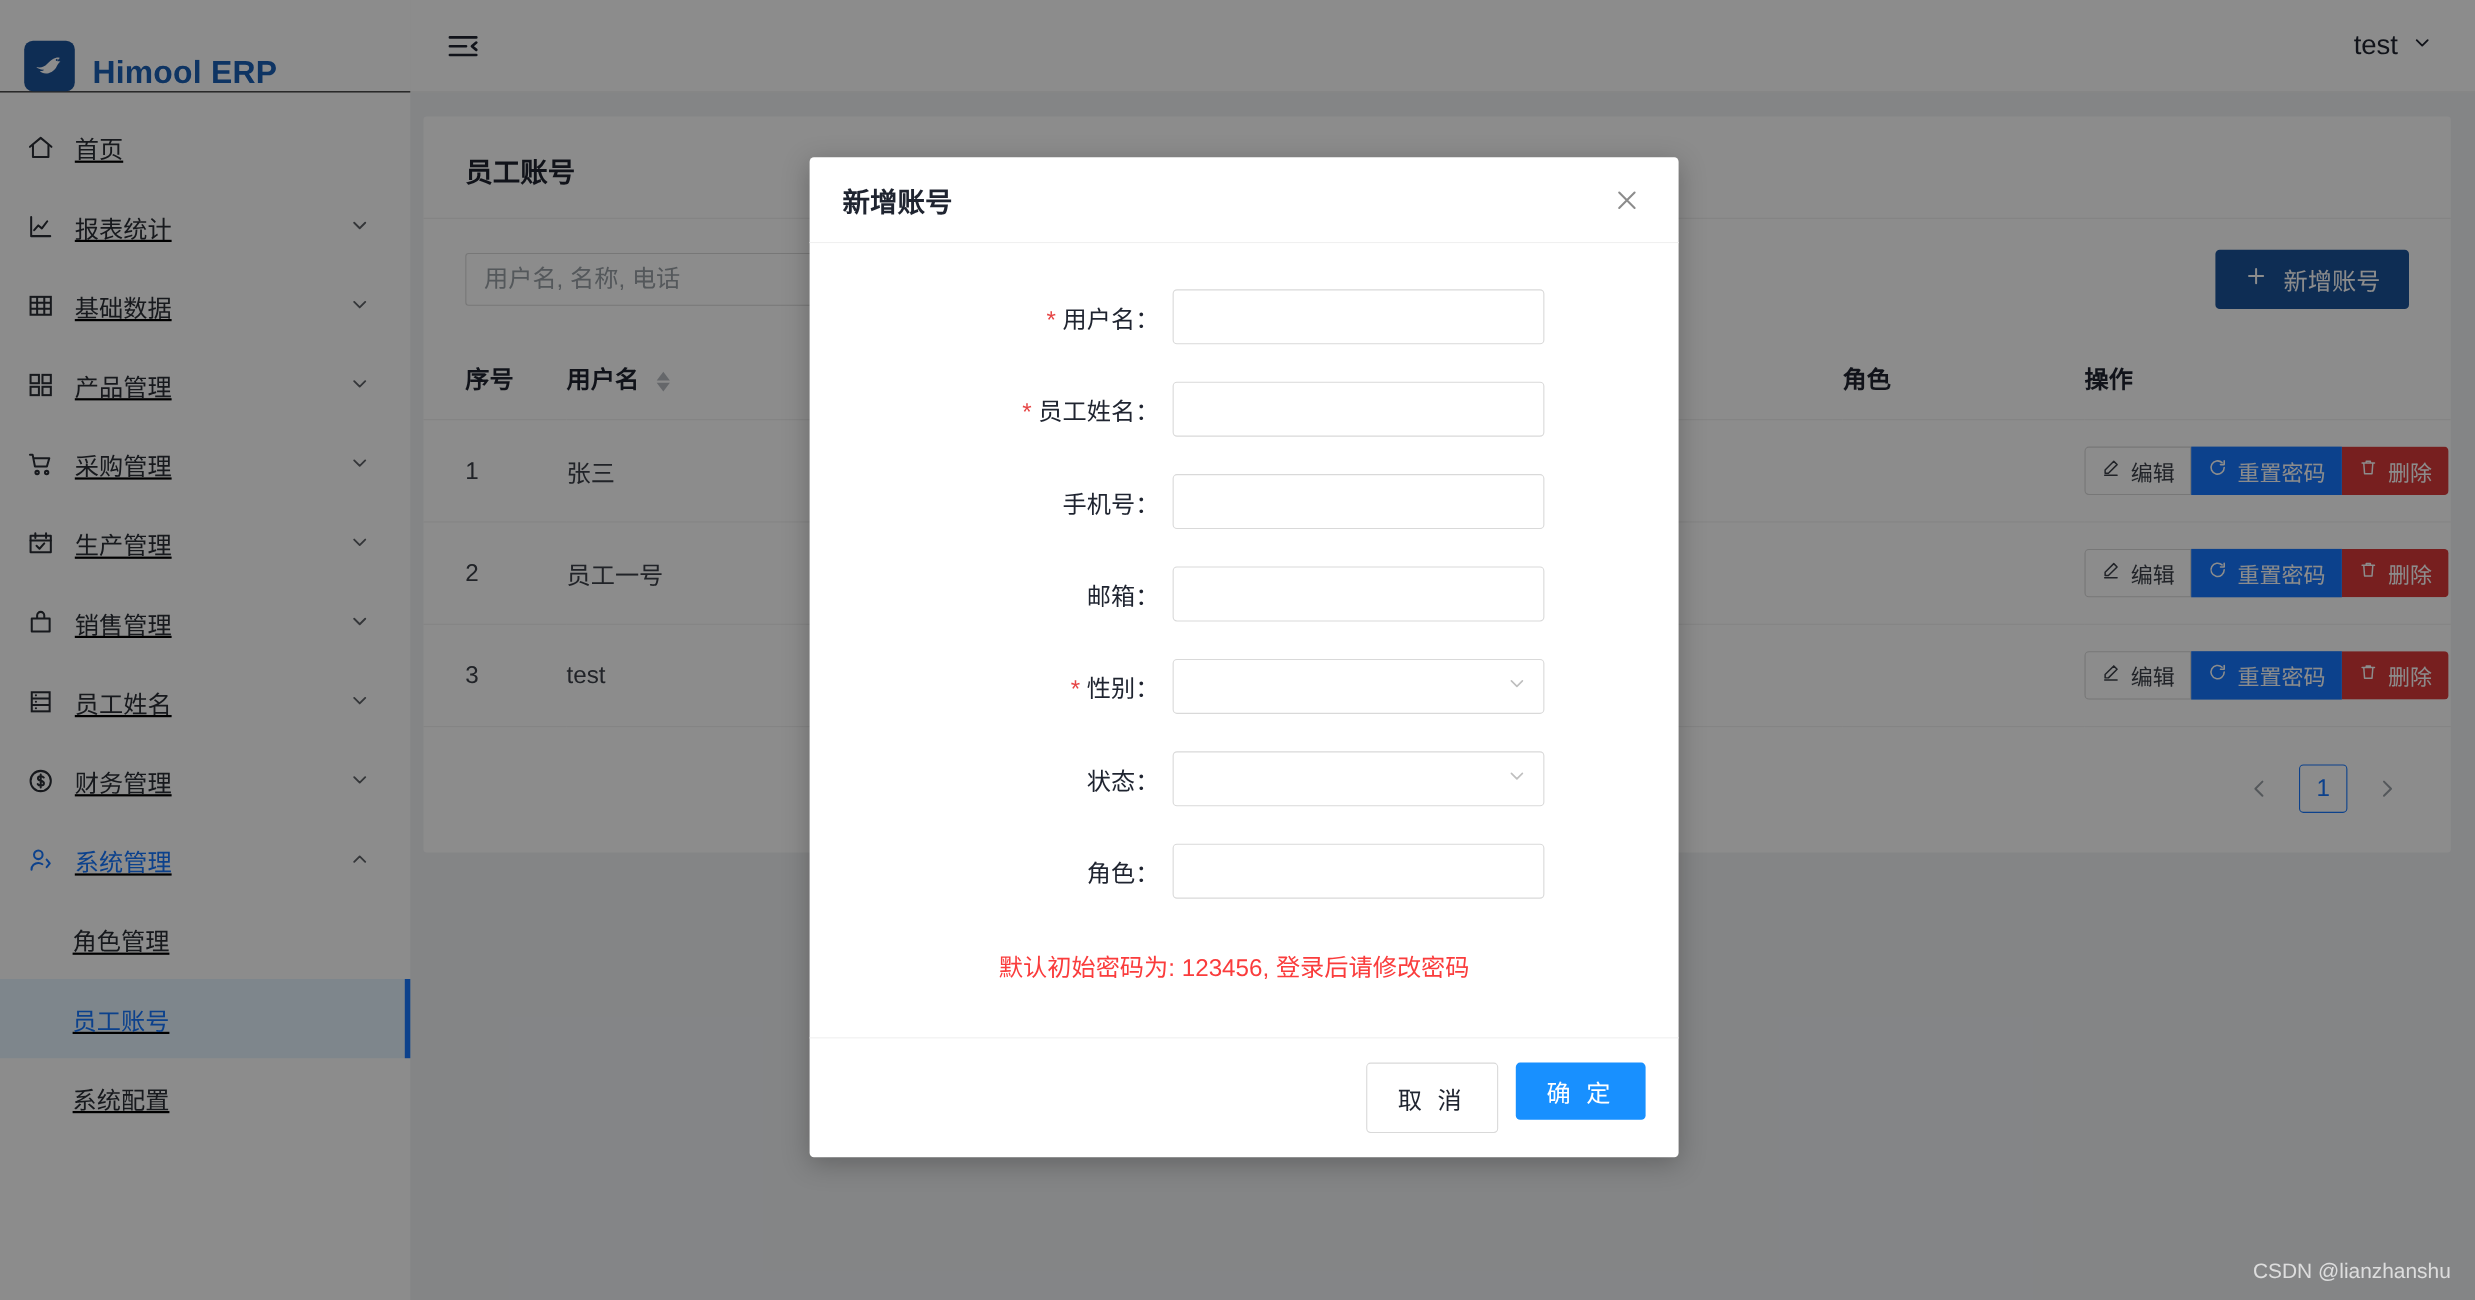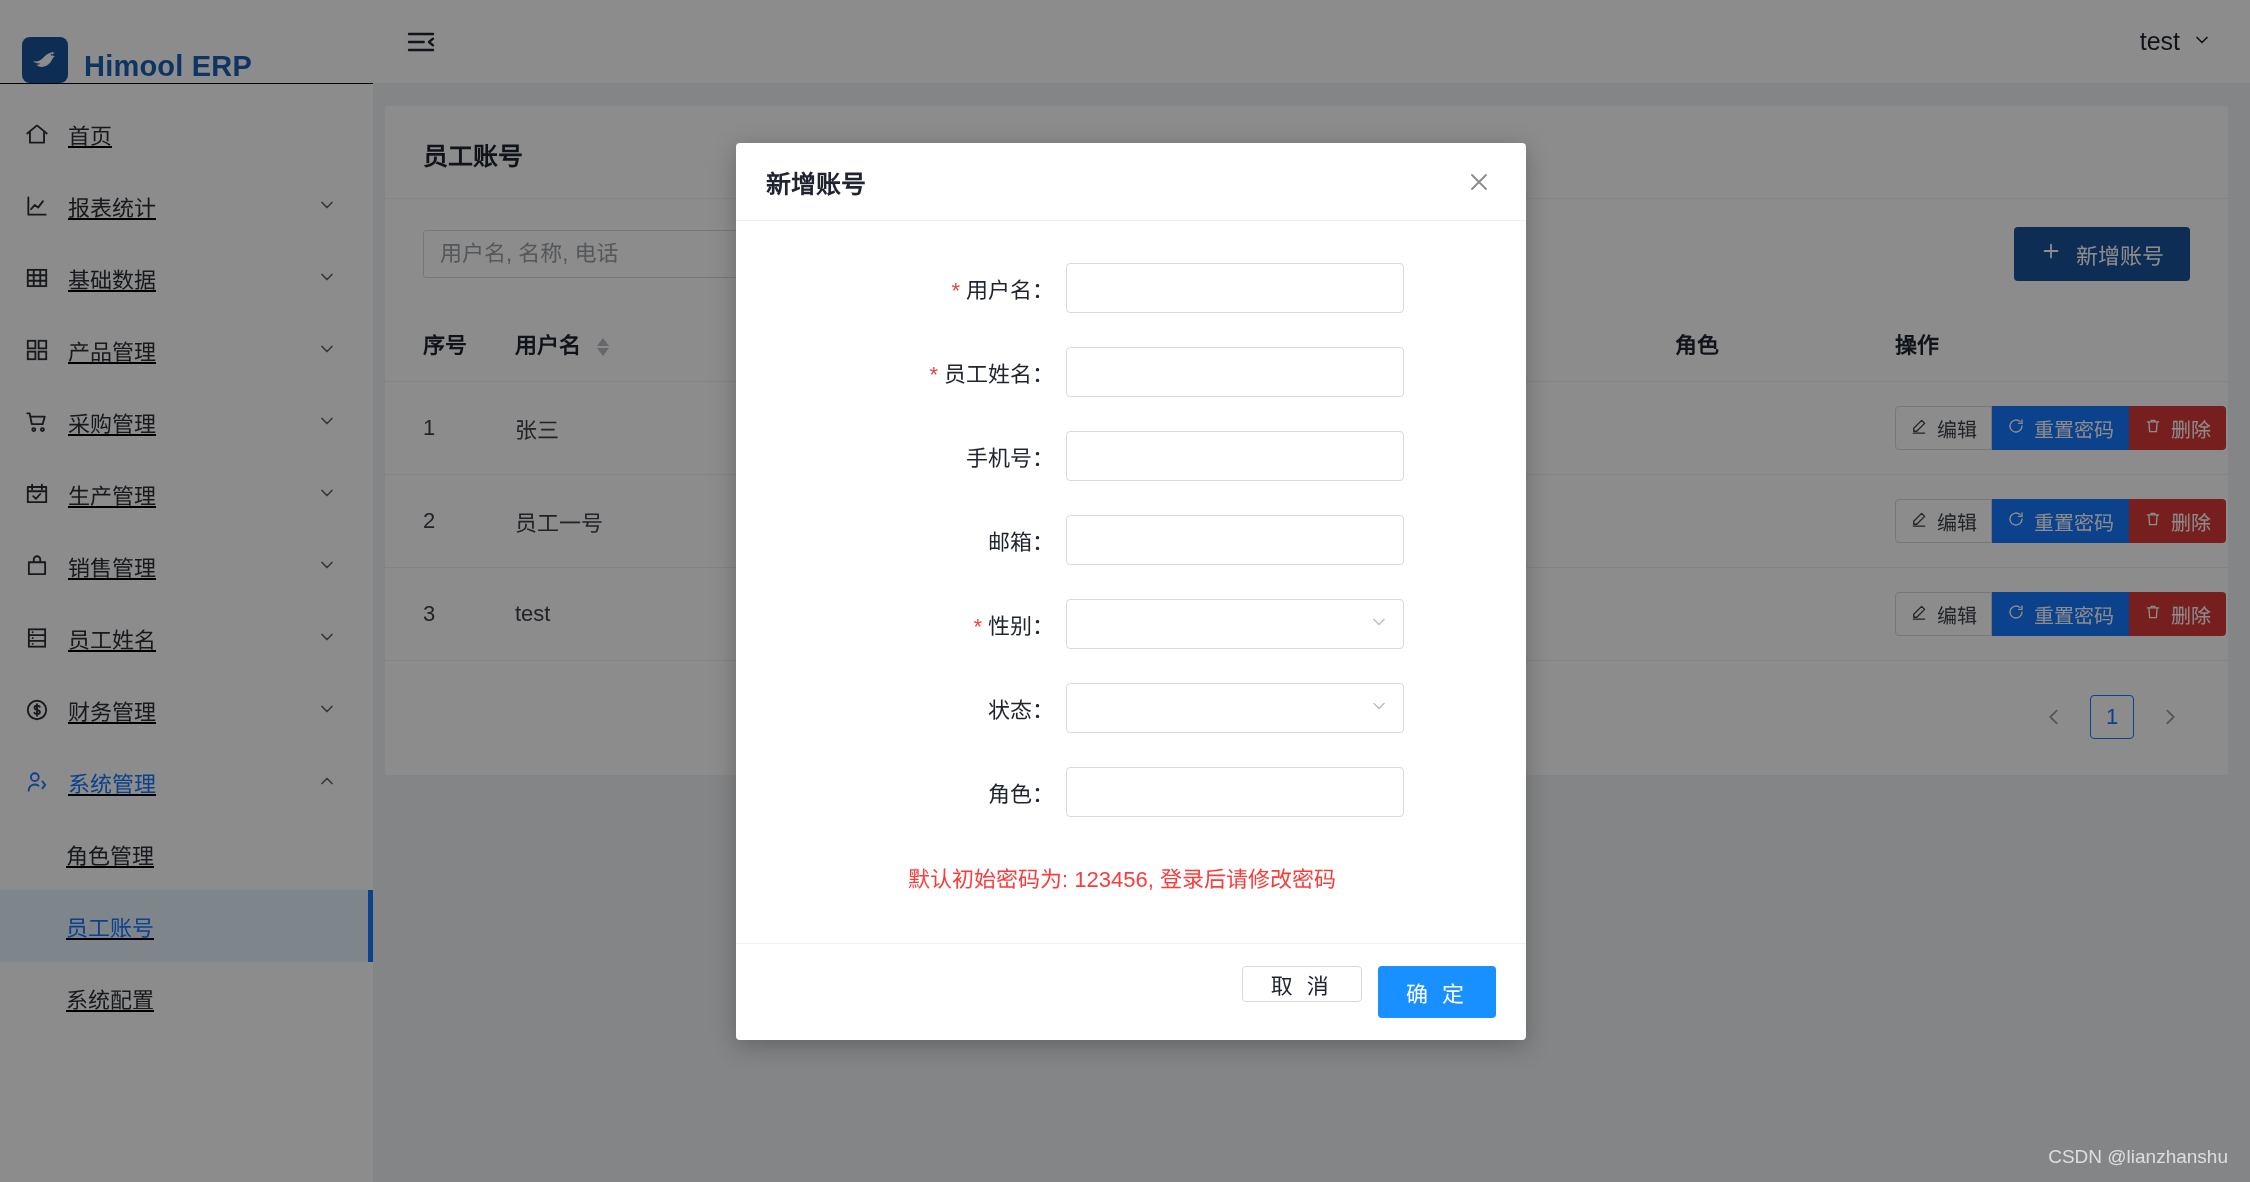--- a/index.html
+++ b/index.html
@@ -267,21 +267,21 @@
     font-size: 22px;
     padding: 10px 0 30px 0;
     margin-left: -18px;
   }
   .modal-footer {
     border-top: 1px solid #f0f0f0;
     padding: 22px 30px;
     display: flex; justify-content: flex-end; gap: 16px;
   }
   .btn-ghost {
-    height: 36px; padding: 0 28px;
+    height: 64px; padding: 0 28px;
     background: #fff; color: #1f2430;
     border: 1px solid #d9d9d9; border-radius: 4px;
     font-size: 22px; cursor: pointer; font-family: inherit;
     letter-spacing: 4px;
   }
   .btn-confirm {
     height: 52px; padding: 0 28px;
     background: #1890ff; color: #fff;
     border: none; border-radius: 4px;
     font-size: 22px; cursor: pointer; font-family: inherit;

